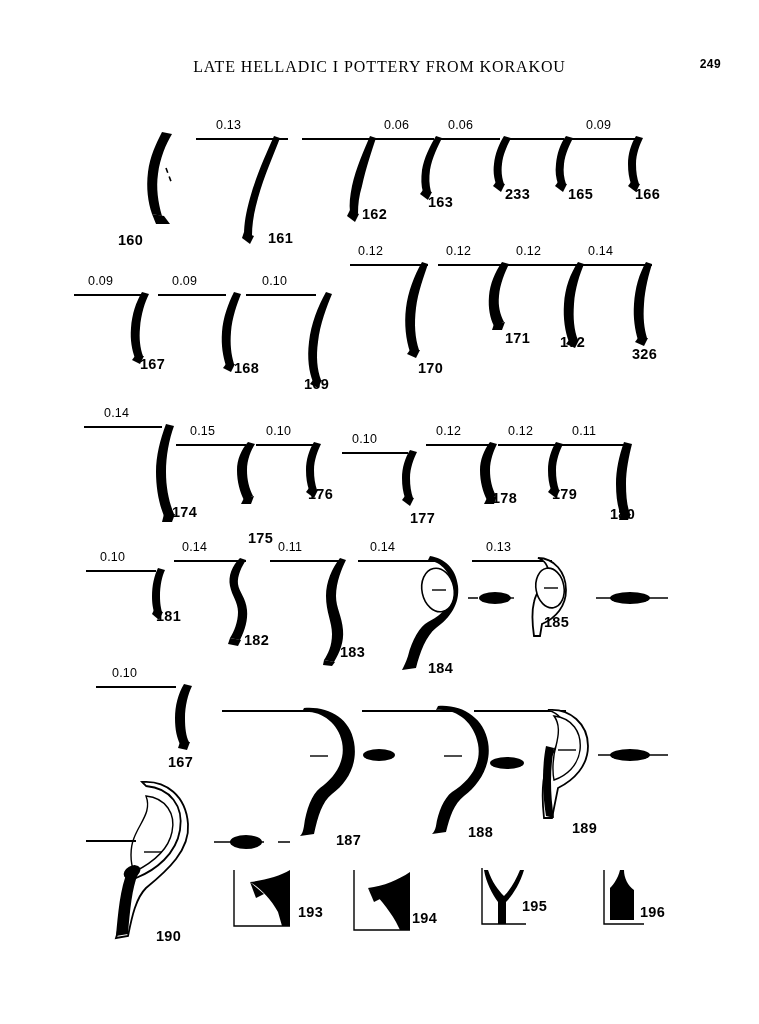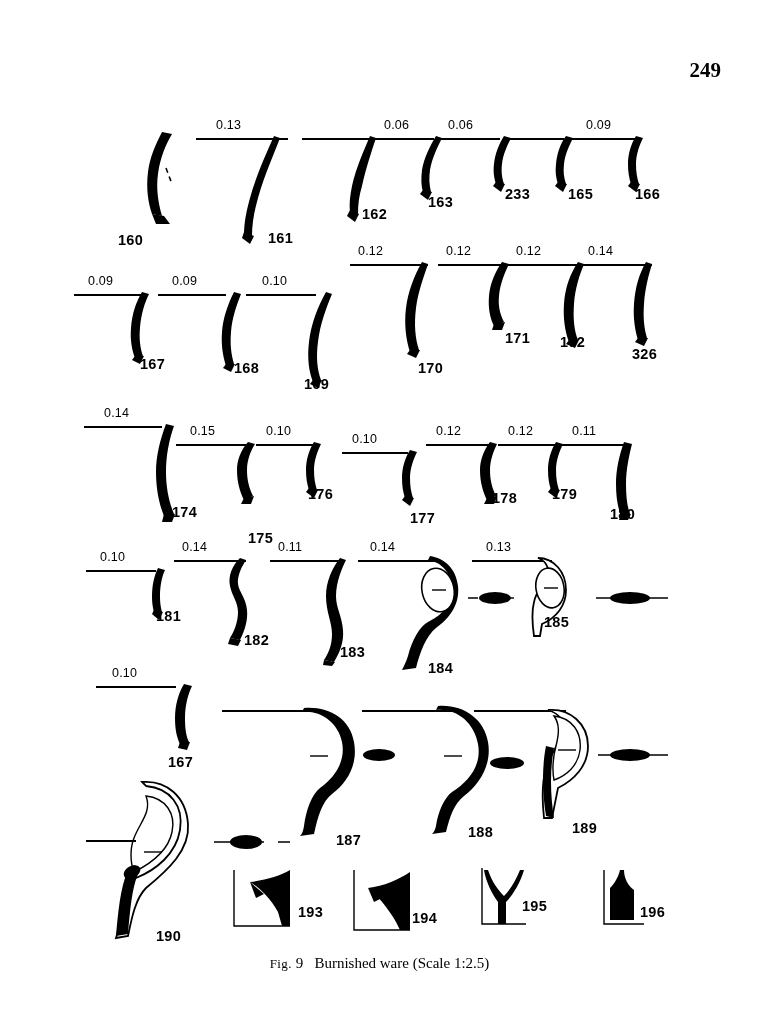--- a/index.html
+++ b/index.html
@@ -27,22 +27,22 @@
     font-family: "Liberation Serif", serif;
     font-size: 16px;
     letter-spacing: 0.9px;
     font-weight: 400;
     display: inline-block;
   }
   .page-number {
     position: absolute;
     top: 58px;
     right: 38px;
-    font-family: Liberation Serif, serif;
-    font-size: 21px;
+    font-family: Liberation Mono, monospace;
+    font-size: 12px;
     font-weight: bold;
   }
   .plate {
     position: absolute;
     top: 110px;
     left: 0;
     width: 759px;
     height: 850px;
   }
   .fig-item {
@@ -81,20 +81,23 @@
     font-size: 13px;
     letter-spacing: 0.4px;
   }
   svg { display: block; overflow: visible; }
 </style>
 </head>
 <body>
 
 <div class="page">
 
+  <div class="header">
+    <span class="header-title">LATE HELLADIC I POTTERY FROM KORAKOU</span>
+  </div>
   <div class="page-number">249</div>
 
   <div class="plate">
 
     <div class="fig-item" style="left:128px; top:18px;">
       <svg width="60" height="110" viewBox="0 0 60 110">
         <path d="M34 4 C28 16 22 28 20 44 C18 60 20 74 24 86 L34 88 C30 74 28 60 30 46 C32 30 38 16 44 6 Z" fill="#000"></path>
         <path d="M24 86 L36 88 L42 96 L28 96 Z" fill="#000"></path>
         <path d="M38 40 L44 56" stroke="#000" stroke-width="1.6" fill="none" stroke-dasharray="5 4"></path>
       </svg>
@@ -468,20 +471,14 @@
     <div class="fig-item" style="left:600px; top:758px;">
       <svg width="48" height="60" viewBox="0 0 48 60">
         <path d="M4 2 L4 56 L44 56" stroke="#000" stroke-width="1.4" fill="none"></path>
         <path d="M20 2 C18 10 14 16 10 20 L10 52 L34 52 L34 22 C28 18 24 10 24 2 Z" fill="#000"></path>
       </svg>
     </div>
     <div class="fig-label" style="left:640px; top:794px;">196</div>
 
   </div>
 
-  <div class="caption">
-    <span class="smallcaps">Fig.</span>
-    <span>9</span>
-    &nbsp;
-    <span>Burnished ware (Scale 1:2.5)</span>
-  </div>
 
 </div>
 
 </body></html>

